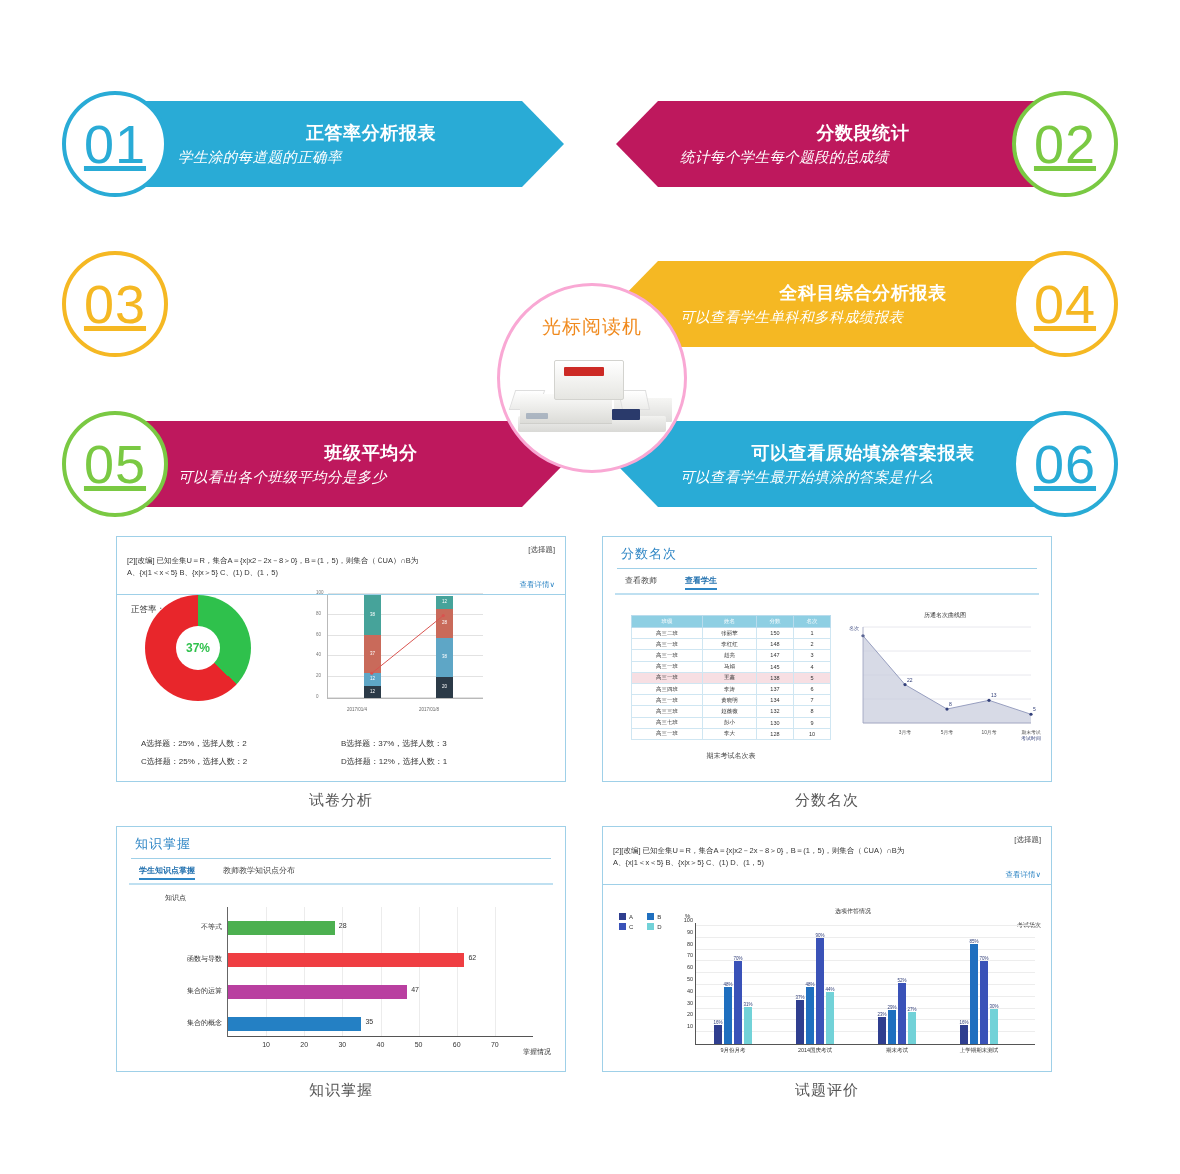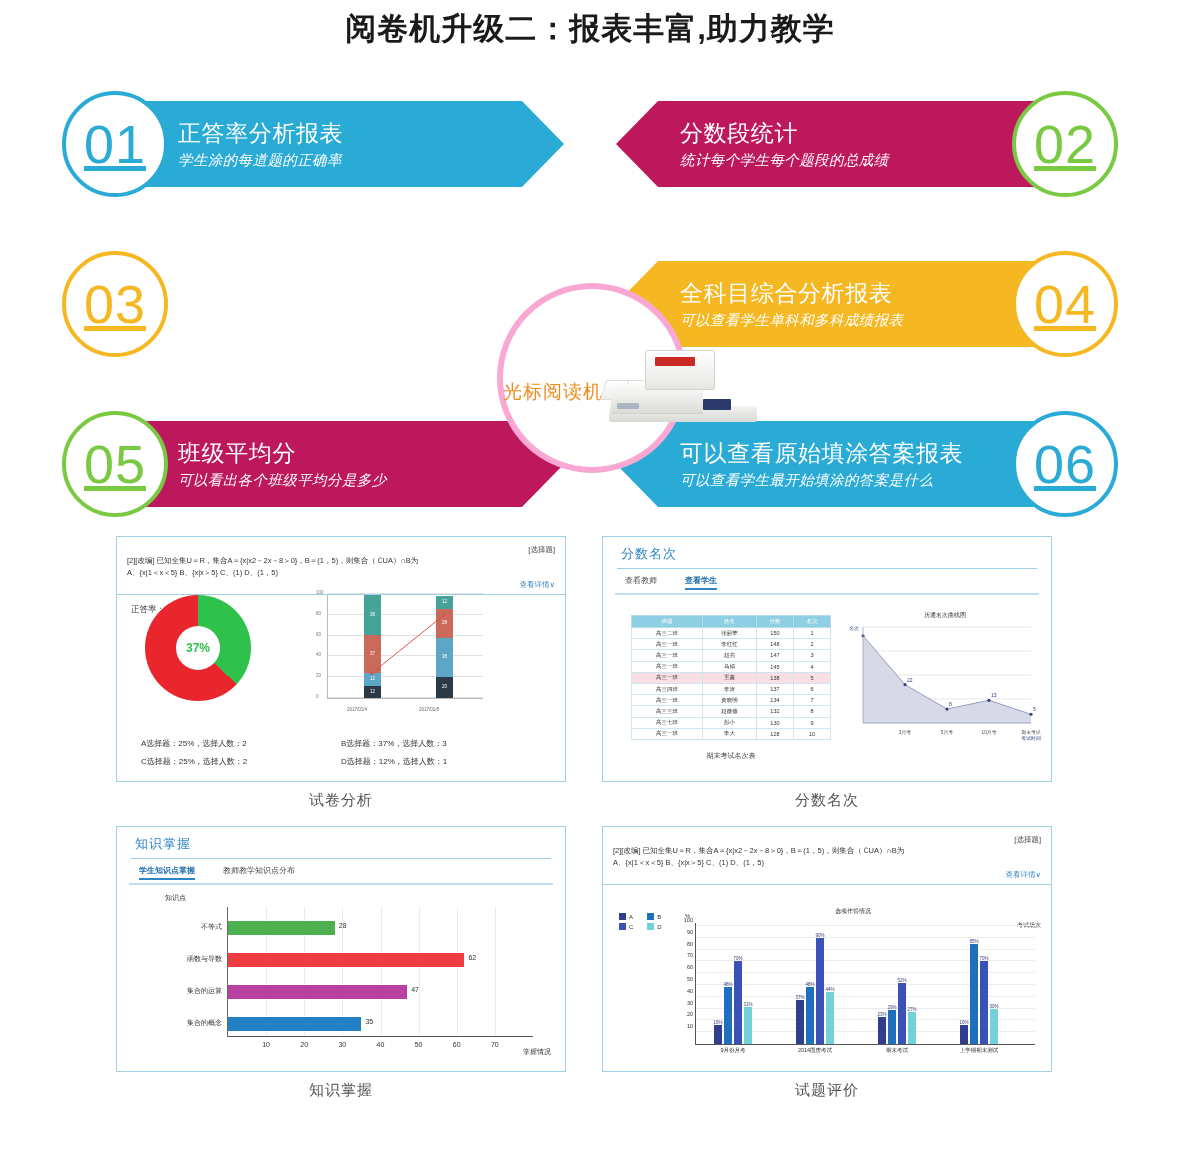--- a/index.html
+++ b/index.html
@@ -18,23 +18,23 @@
     font-size: 31px; font-weight: bold; color: #1a1a1a;
     letter-spacing: 1px;
   }
 
   
   .diagram { position: absolute; top: 78px; left: 0; width: 1180px; height: 450px; }
 
   .center-circle {
     position: absolute; left: 497px; top: 205px;
     width: 190px; height: 190px; border-radius: 50%;
-    background: #ffffff; border: 6px solid #f9a8d4;
+    background: #ffffff; border: 3px solid #f9a8d4;
     z-index: 6;
-    display: flex; align-items: center;
+    display: flex; flex-direction: column; align-items: center;
   }
   .center-label {
     margin-top: 28px;
     font-size: 19px; color: #F08A1E; letter-spacing: 1px;
     white-space: nowrap;
   }
   .machine { position: relative; width: 160px; height: 86px; margin-top: 10px; }
   .m-base {
     position: absolute; left: 6px; bottom: 4px; width: 148px; height: 16px;
     background: linear-gradient(#f2f2f0,#d9d9d6); border-radius: 2px;
@@ -107,22 +107,23 @@
     left: 72px; width: 430px;
     clip-path: polygon(0 0, calc(100% - 42px) 0, 100% 50%, calc(100% - 42px) 100%, 0 100%);
     padding-left: 44px;
   }
   .node.right .band {
     right: 72px; width: 430px;
     clip-path: polygon(42px 0, 100% 0, 100% 100%, 42px 100%, 0 50%);
     padding-left: 64px;
   }
   .band .b-title {
-    font-size: 23px; font-weight: normal; color: #ffffff; letter-spacing: .6px;
+    font-size: 18px; font-weight: bold; color: #ffffff; letter-spacing: .6px;
     line-height: 1.25;
+    text-align: center;
   }
   .band .b-sub {
     font-size: 14.5px; color: #ffffff; letter-spacing: .4px; margin-top: 3px;
     line-height: 1.25;
     font-style: italic;
   }
 
   
   .c-blue  .num-circle { border-color: #29ABD6; }
   .c-blue  .num-circle span { color: #29ABD6; }
@@ -244,21 +245,20 @@
   .g-group { position: absolute; bottom: 0; display: flex; align-items: flex-end; gap: 2px; }
   .g-bar { width: 8px; position: relative; }
   .g-bv { position: absolute; bottom: 100%; left: 50%; transform: translateX(-50%); font-size: 4.5px; color: #33407a; white-space: nowrap; }
   .g-xt { position: absolute; top: calc(100% + 3px); left: 50%; transform: translateX(-50%); font-size: 5.5px; color: #333; white-space: nowrap; }
 </style>
 </head>
 <body>
 
 <div class="page">
 
-  <div class="title">阅卷机升级二：报表丰富,助力教学</div>
 
   <div class="diagram">
 
     <div class="center-circle">
       <div class="center-label">光标阅读机</div>
       <div class="machine">
         <div class="m-out"></div>
         <div class="m-tray-l"></div>
         <div class="m-tray-r"></div>
         <div class="m-base"></div>

